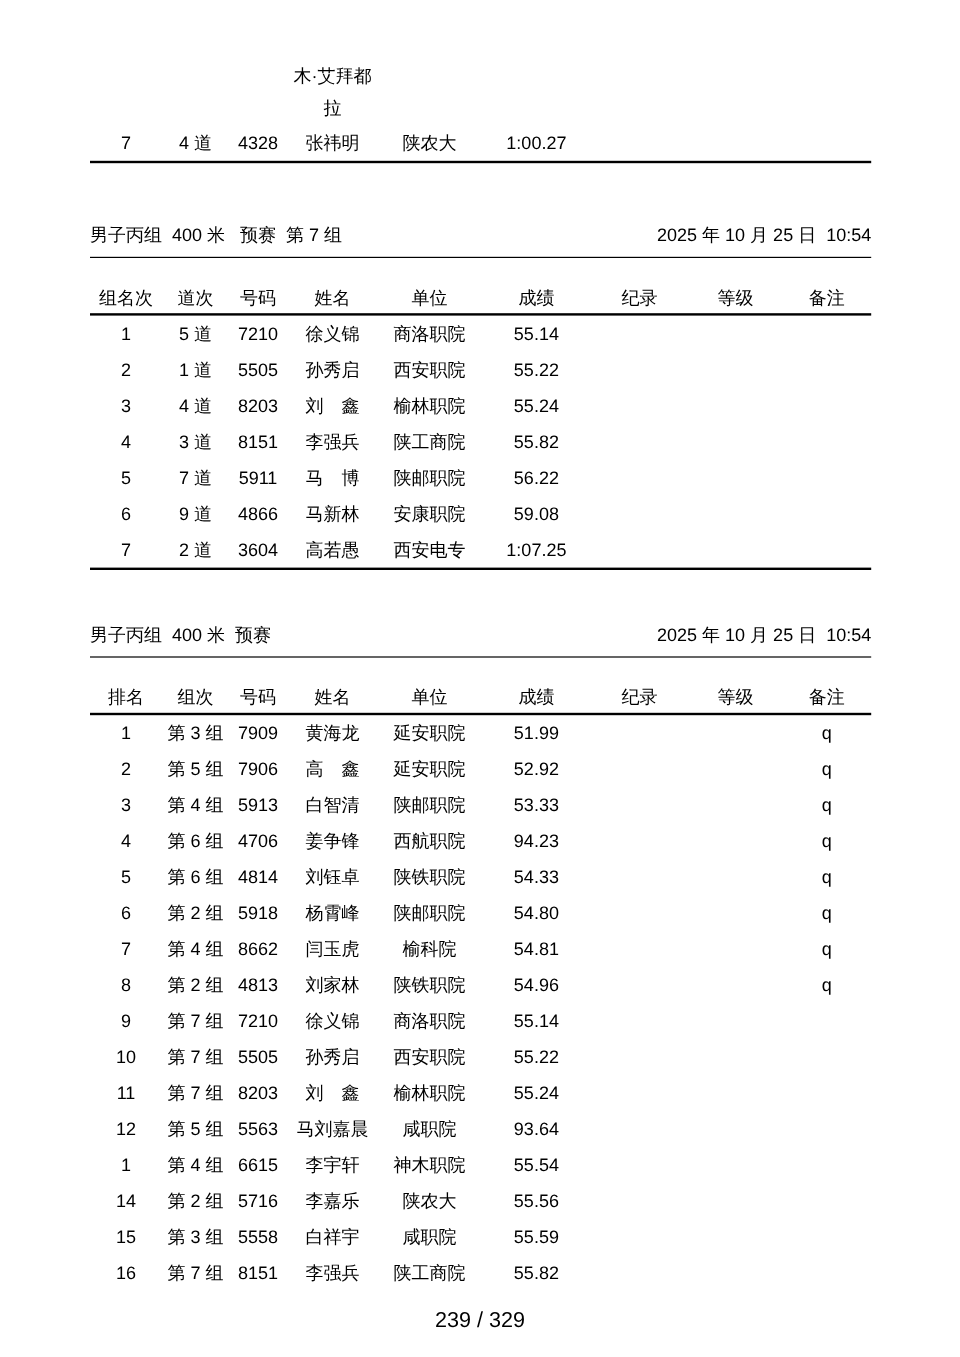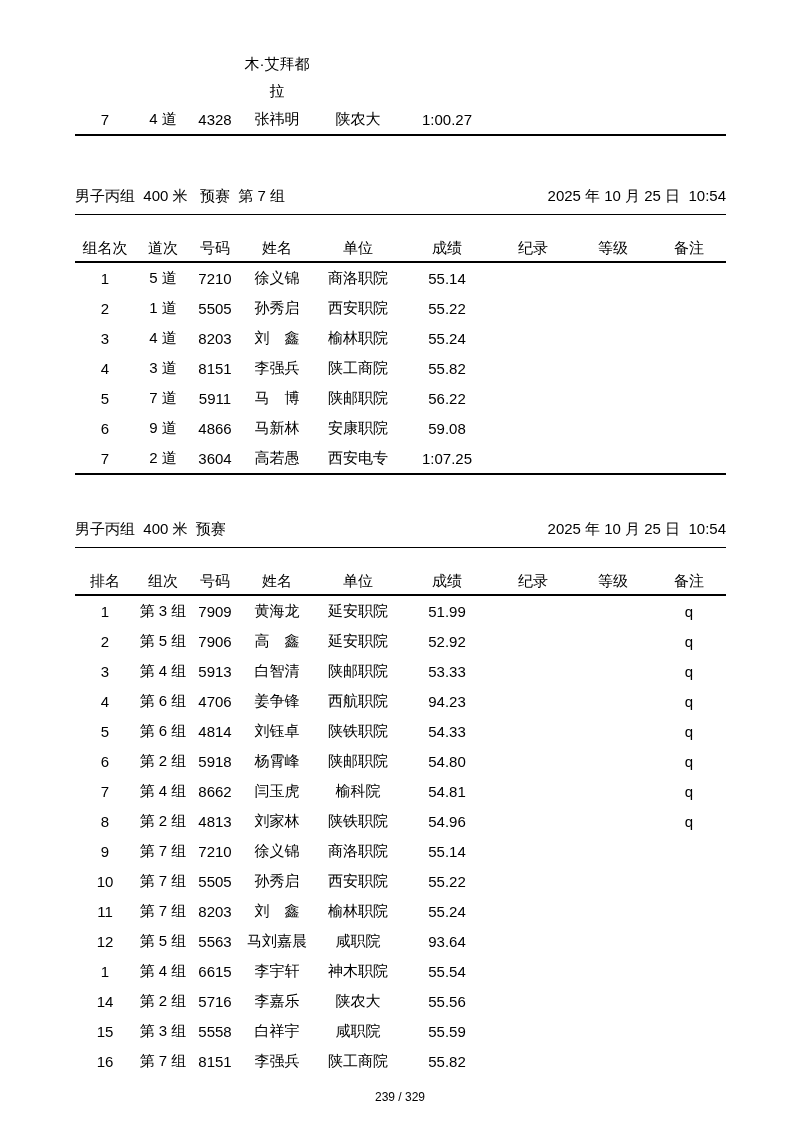--- a/index.html
+++ b/index.html
@@ -54,21 +54,21 @@
 
   .mt-heat { margin-top: 48px; justify-content: space-between; }
   .mt-comb { margin-top: 42px; }
 
   .thead { border-top: 1.5px solid #000; border-bottom: 2.5px solid #000; }
 
   .footer {
     margin-top: 14px;
     width: 800px; height: 18px;
     text-align: center;
-    font-size: 12px;
+    font-size: 18px;
   }
 </style>
 </head>
 <body>
 
 <div class="page">
 
   <section class="tbl cont rule-thick">
     <div class="name-wrap">
       <div>木·艾拜都</div>

